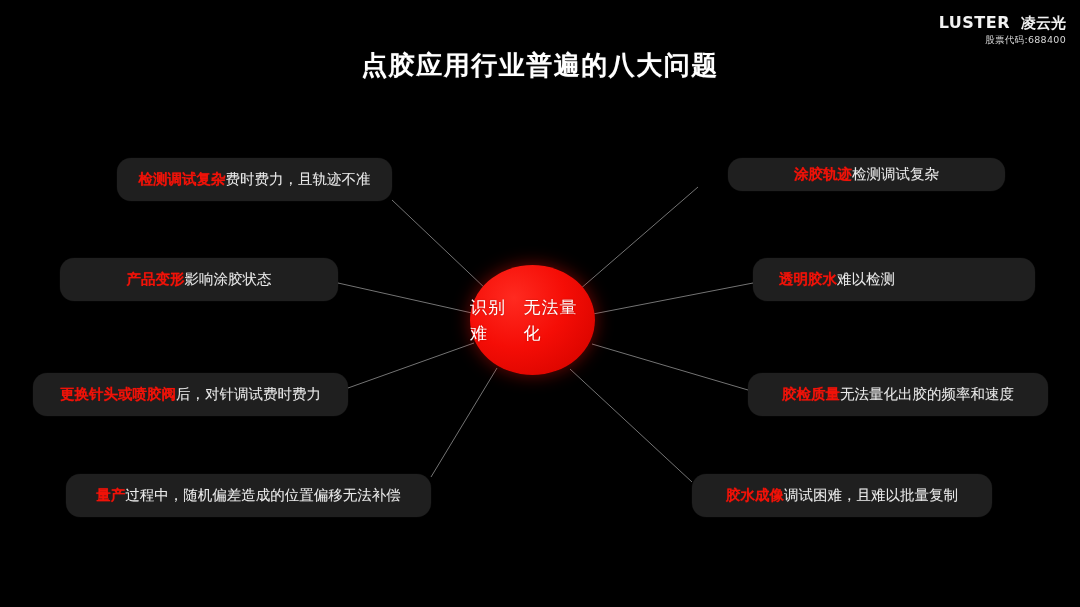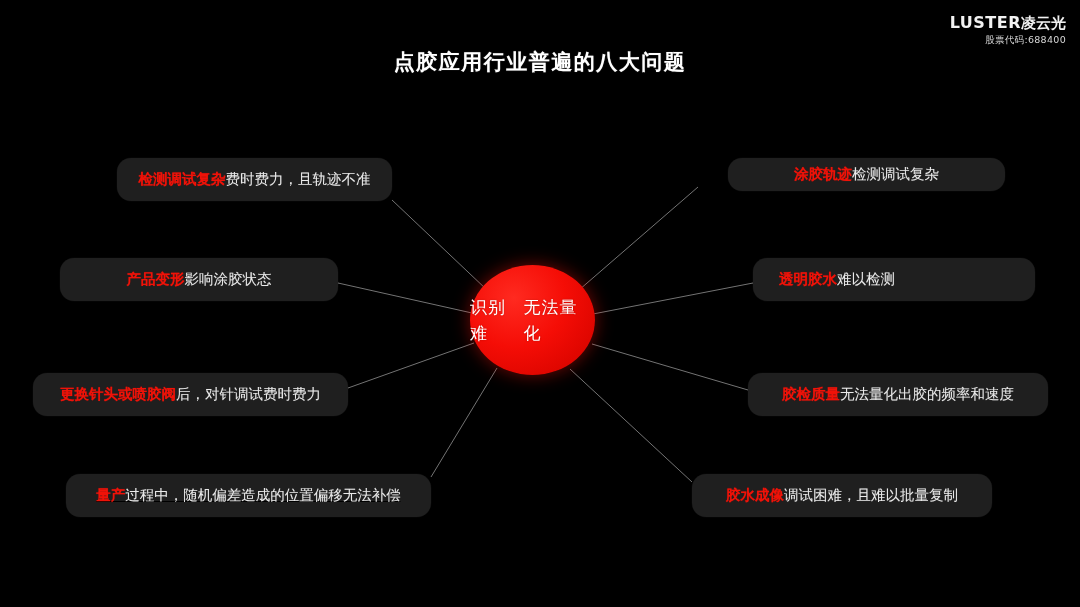--- a/index.html
+++ b/index.html
@@ -34,38 +34,38 @@
   #logo .logo-main {
     font-size: 16px;
     font-weight: bold;
     color: #f2f2f2;
     letter-spacing: 0.5px;
     white-space: nowrap;
   }
   #logo .logo-main .cn {
     font-size: 15px;
     letter-spacing: 0px;
-    margin-left: 0;
+    margin-left: 11px;
   }
   #logo .logo-sub {
     font-size: 9.5px;
     color: #d8d8d8;
     margin-top: 3px;
     letter-spacing: 0.3px;
     white-space: nowrap;
   }
 
   
   #title {
     position: absolute;
     top: 48px;
     left: 0;
     width: 1080px;
     text-align: center;
-    font-size: 21px;
+    font-size: 26px;
     font-weight: bold;
     color: #ffffff;
     letter-spacing: 1.5px;
     text-shadow: 0 0 1px rgba(255,255,255,0.35);
   }
 
   
   #lines {
     position: absolute;
     left: 0;
@@ -126,21 +126,21 @@
     font-weight: bold;
     text-shadow: 0 0 1px rgba(240,18,8,0.6);
   }
   .node.center-text { justify-content: center; }
   .node.left-text { justify-content: flex-start; padding-left: 26px; }
 
   
   #node-1 { left: 117px; top: 158px;  width: 275px; height: 43px; }
   #node-2 { left: 60px;  top: 258px;  width: 278px; height: 43px; }
   #node-3 { left: 33px;  top: 373px;  width: 315px; height: 43px; }
-  #node-4 { left: 66px;  top: 474px;  width: 365px; height: 43px; text-decoration: underline; }
+  #node-4 { left: 66px;  top: 474px;  width: 365px; height: 43px; }
   #node-5 { left: 728px; top: 158px;  width: 277px; height: 33px; justify-content: center; }
   #node-6 { left: 753px; top: 258px;  width: 282px; height: 43px; }
   #node-7 { left: 748px; top: 373px;  width: 300px; height: 43px; }
   #node-8 { left: 692px; top: 474px;  width: 300px; height: 43px; }
 </style>
 </head>
 <body>
 
 <div id="slide">
 

